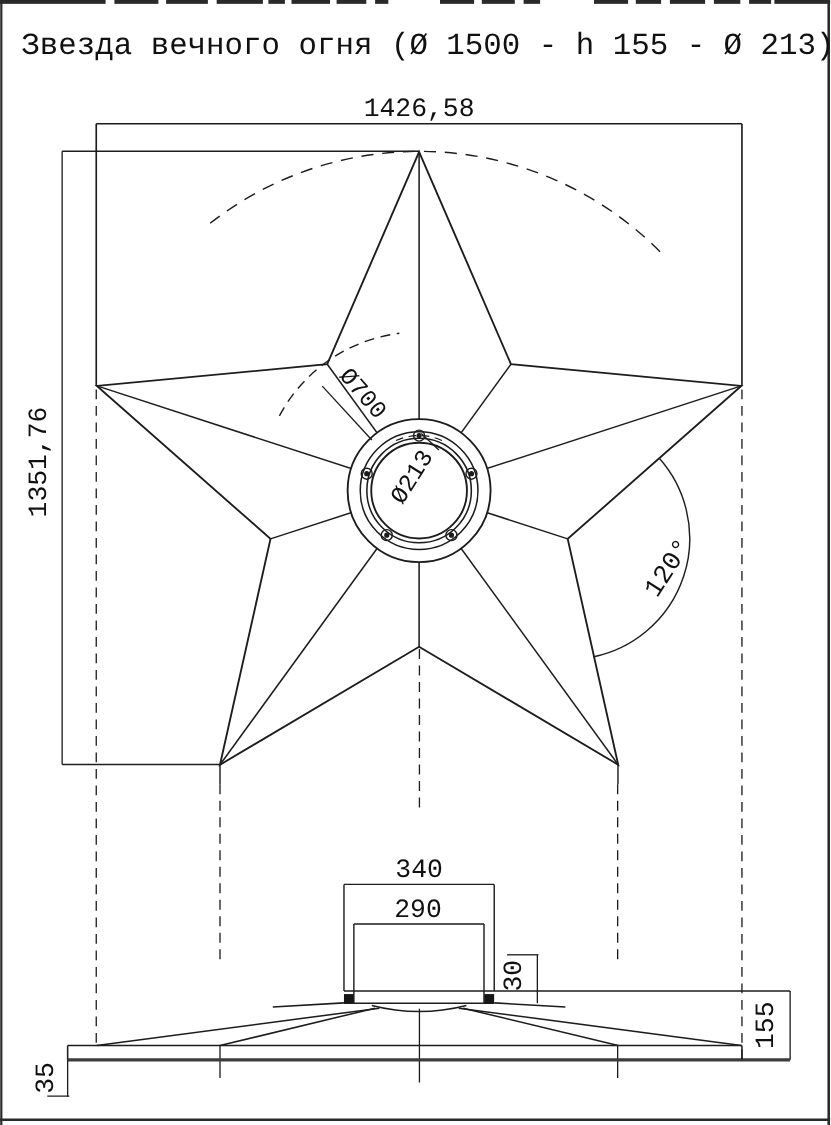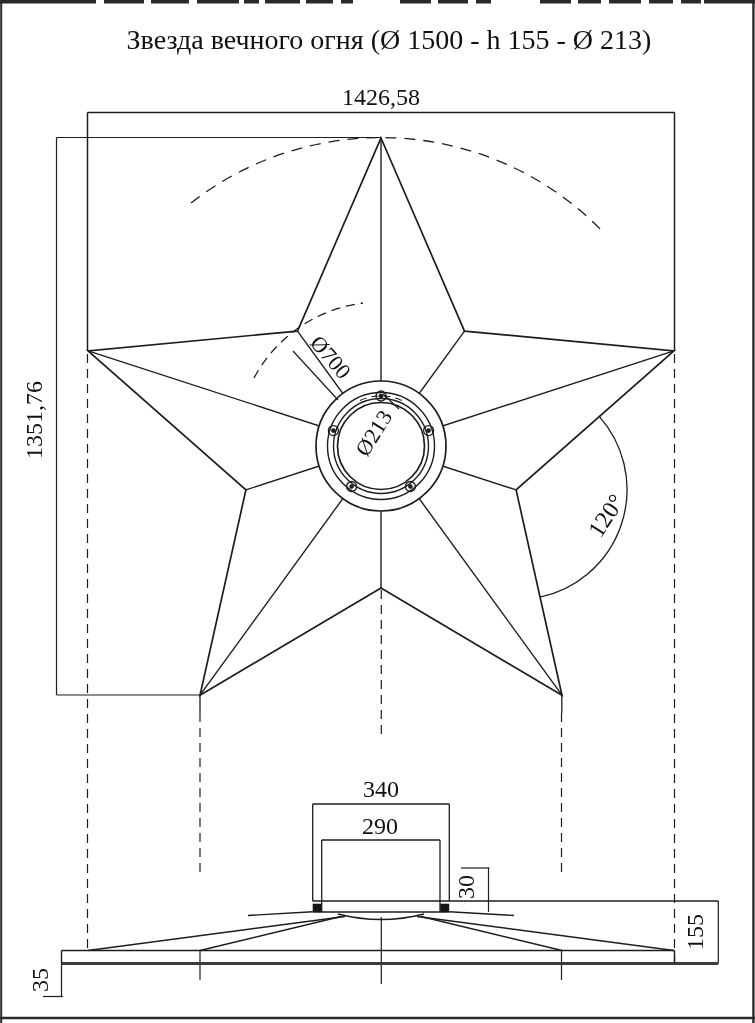--- a/index.html
+++ b/index.html
@@ -1,17 +1,17 @@
 <!DOCTYPE html>
 <html><head>
 <meta charset="utf-8">
 <style>
   html,body{margin:0;padding:0;background:#fff;}
   #page{position:relative;width:755px;height:1023px;background:#fff;overflow:hidden;
-        font-family:Liberation Serif, serif;}
+        font-family:Liberation Mono, monospace;}
   svg{position:absolute;left:0;top:0;}
   text{fill:#111;}
   .t-title{font-size:28px;}
   .t-dim{font-size:24px;}
   .t-dia{font-size:22px;}
 </style>
 </head>
 <body>
 
 <div id="page">

